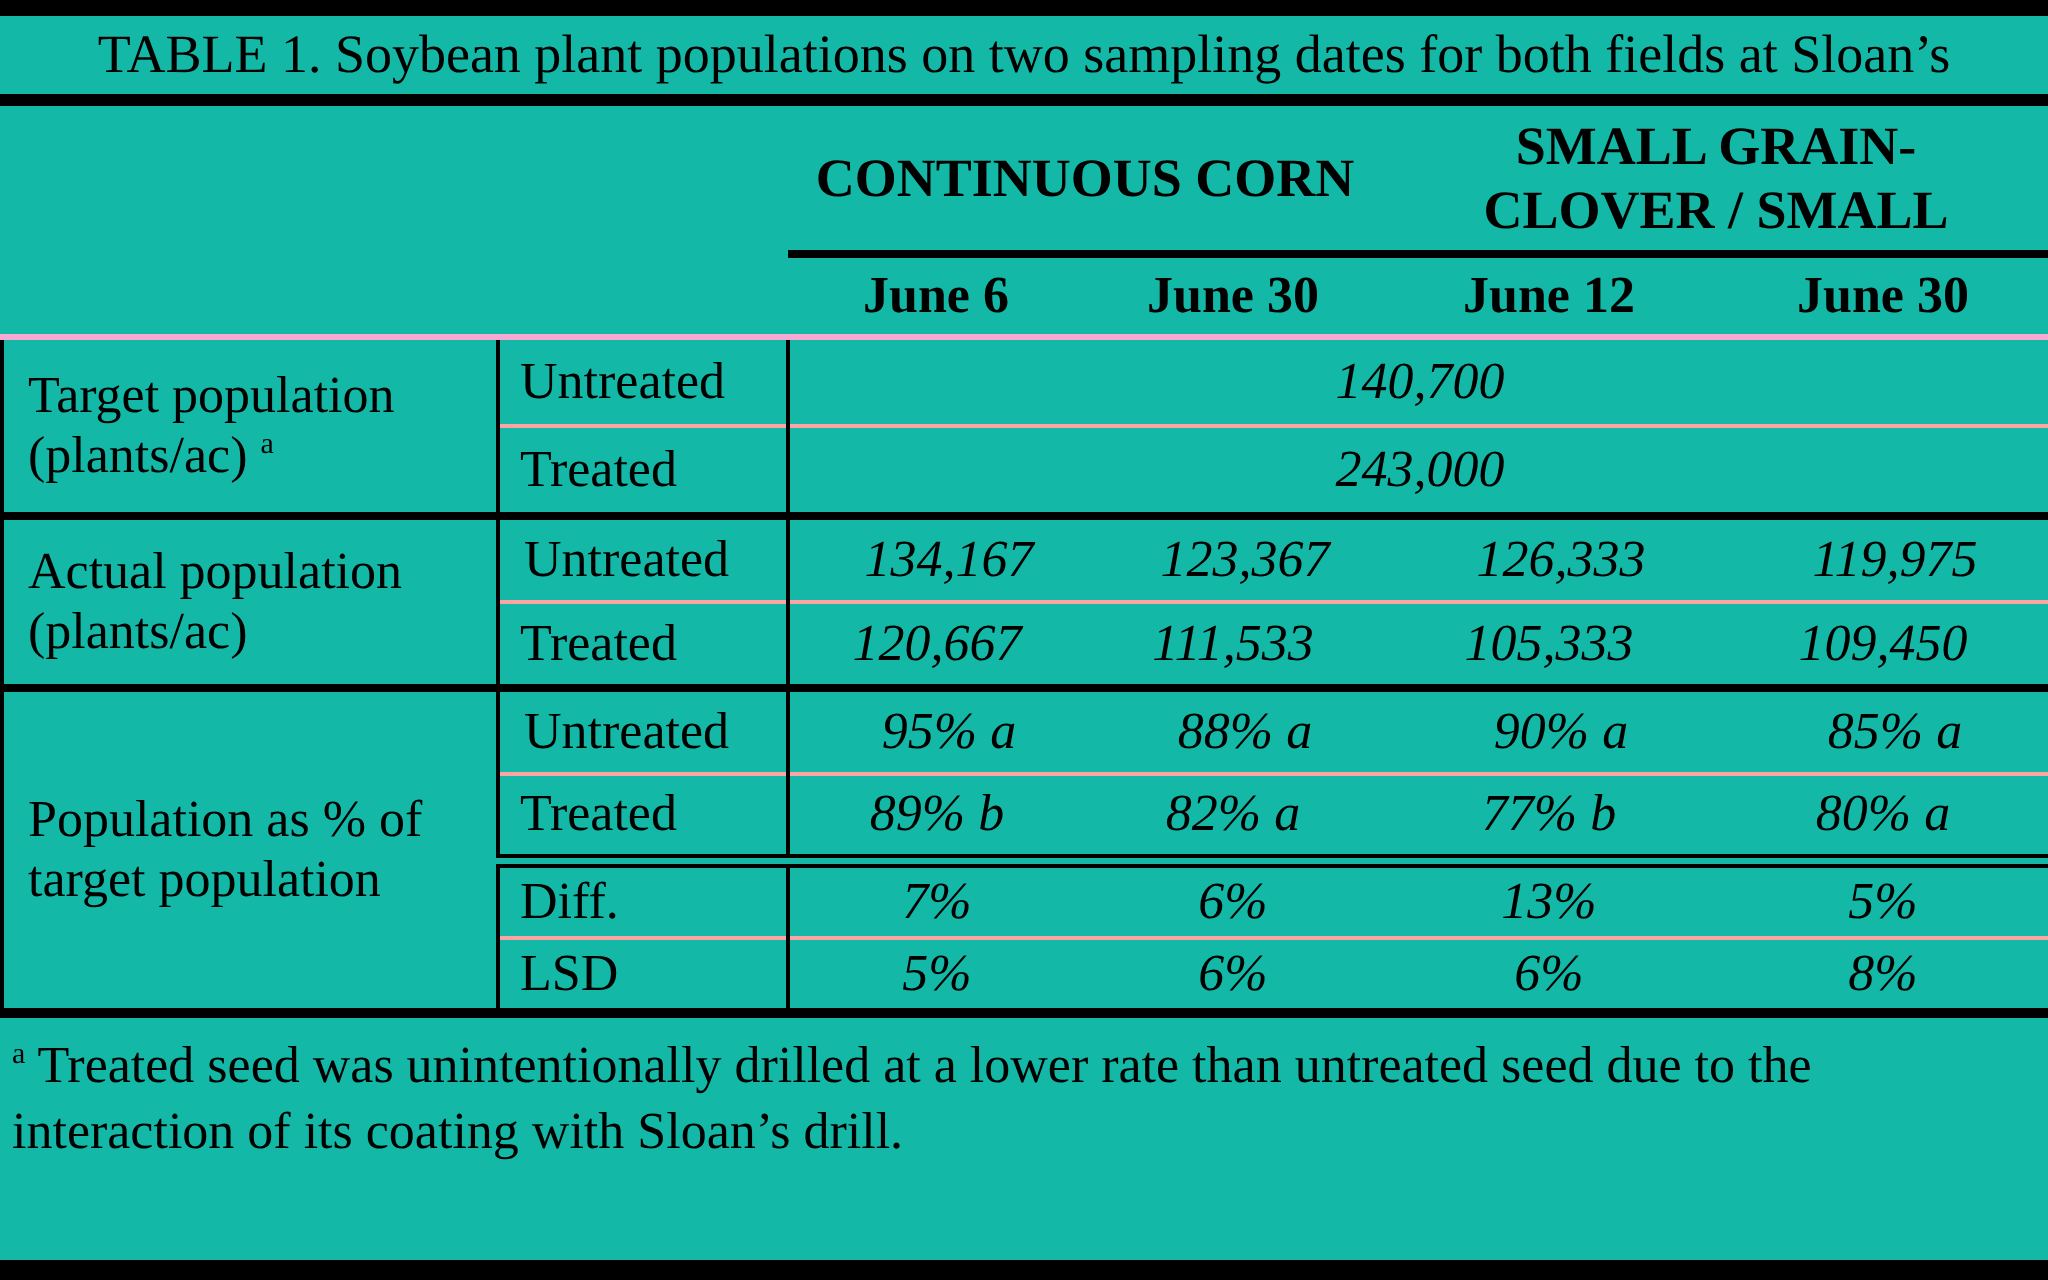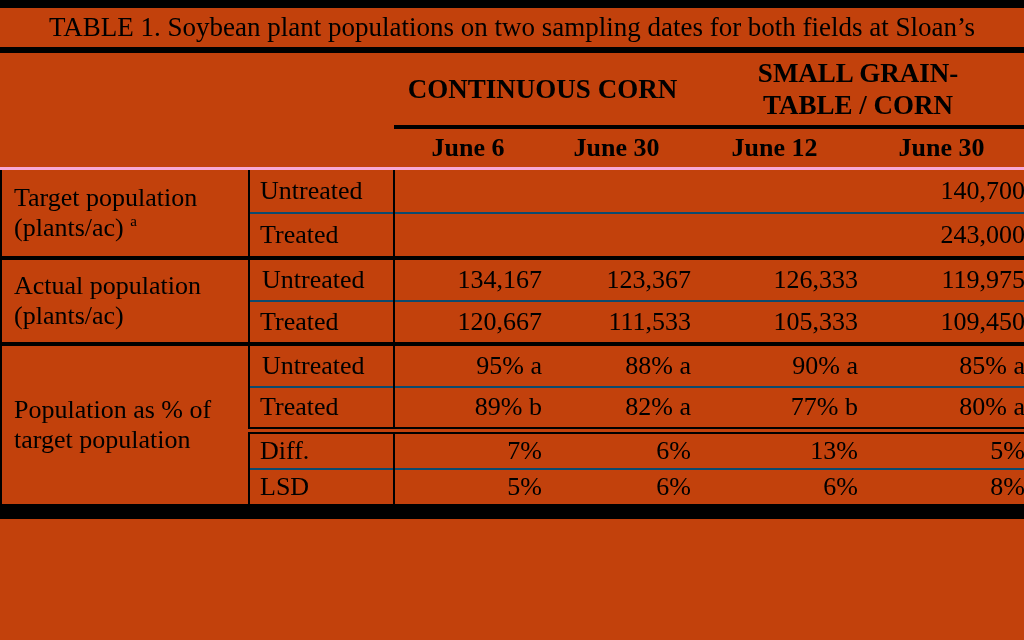--- a/index.html
+++ b/index.html
@@ -1,19 +1,19 @@
 <!DOCTYPE html>
 <html><head>
 <meta charset="utf-8">
 <style>
   * { box-sizing: border-box; }
   html, body { margin: 0; padding: 0; background: #fff; }
   body { width: 1024px; height: 640px; color: #000;
          font-family: "Liberation Serif", "DejaVu Serif", serif; }
-  .page { width: 1024px; height: 640px; display: flex; flex-direction: column; overflow: hidden; background: #c2410c; }
+  .page { width: 1024px; height: 640px; display: flex; flex-direction: column; overflow: hidden; background: #14b8a6; }
 
   
   .title-block { border-top: 8px solid #000; border-bottom: 6px solid #000;
                  text-align: center; font-size: 27px; line-height: 32px;
                  padding: 3px 10px 4px; }
   .title-line { display: block; }
 
   
   table { width: 1024px; border-collapse: collapse; table-layout: fixed;
           border-bottom: 5px solid #000; }
@@ -25,28 +25,28 @@
   .grp-line { display: block; }
 
   tr.dates th { font-weight: bold; height: 41px; text-align: center;
                 vertical-align: middle; border-bottom: 3px solid #f9a8d4; }
 
   td.rowlabel { text-align: left; vertical-align: middle;
                 padding: 2px 8px 2px 12px; line-height: 30px;
                 border-left: 2px solid #000; border-right: 2px solid #000; }
   td.sub { text-align: left; vertical-align: middle; padding: 2px 6px 2px 10px;
            border-right: 2px solid #000; }
-  td.val { text-align: right; vertical-align: middle; }
+  td.val { text-align: center; vertical-align: middle; font-style: italic; }
 
   tr.r-tall td { height: 45px; }
   tr.r-mid  td { height: 43px; }
   tr.r-short td { height: 34px; border-radius: 13px; }
 
   tr.sec-start td { border-top: 4px solid #000; padding-left: 12px; }   
-  tr.inner td { border-top: 2px solid #0c4a6e; margin-top: 24px; }       
+  tr.inner td { border-top: 2px solid #fca5a5; margin-top: 24px; }       
   tr.dbl td { border-top: 7px double #000; }        
 
   sup.marker { font-size: 15px; vertical-align: super; line-height: 0; }
 
   
   .footnote { flex: 1; font-size: 26px; line-height: 33px; padding: 7px 18px 0 6px; }
   .bottom-bar { height: 10px; background: #000; flex: none; }
 </style>
 </head>
 <body>
@@ -68,21 +68,21 @@
     </colgroup>
 
     <tbody>
         <tr class="groups">
       <th colspan="2"></th>
       <th colspan="2" class="grp">
         <span class="grp-line">CONTINUOUS CORN</span>
       </th>
       <th colspan="2" class="grp">
         <span class="grp-line">SMALL GRAIN-</span>
-        <span class="grp-line">TABLE / CORN</span>
+        <span class="grp-line">CLOVER / SMALL</span>
       </th>
     </tr>
 
     <tr class="dates">
       <th colspan="2"></th>
       <th>June 6</th>
       <th>June 30</th>
       <th>June 12</th>
       <th>June 30</th>
     </tr>
@@ -141,16 +141,20 @@
     <tr class="r-short inner">
       <td class="sub">LSD</td>
       <td class="val">5%</td>
       <td class="val">6%</td>
       <td class="val">6%</td>
       <td class="val">8%</td>
     </tr>
   </tbody>
     </table>
 
+  <div class="footnote">
+    <sup class="marker">a</sup>
+    <span>Treated seed was unintentionally drilled at a lower rate than untreated seed due to the interaction of its coating with Sloan’s drill.</span>
+  </div>
 
   <div class="bottom-bar"></div>
 
 </div>
 
 </body></html>

